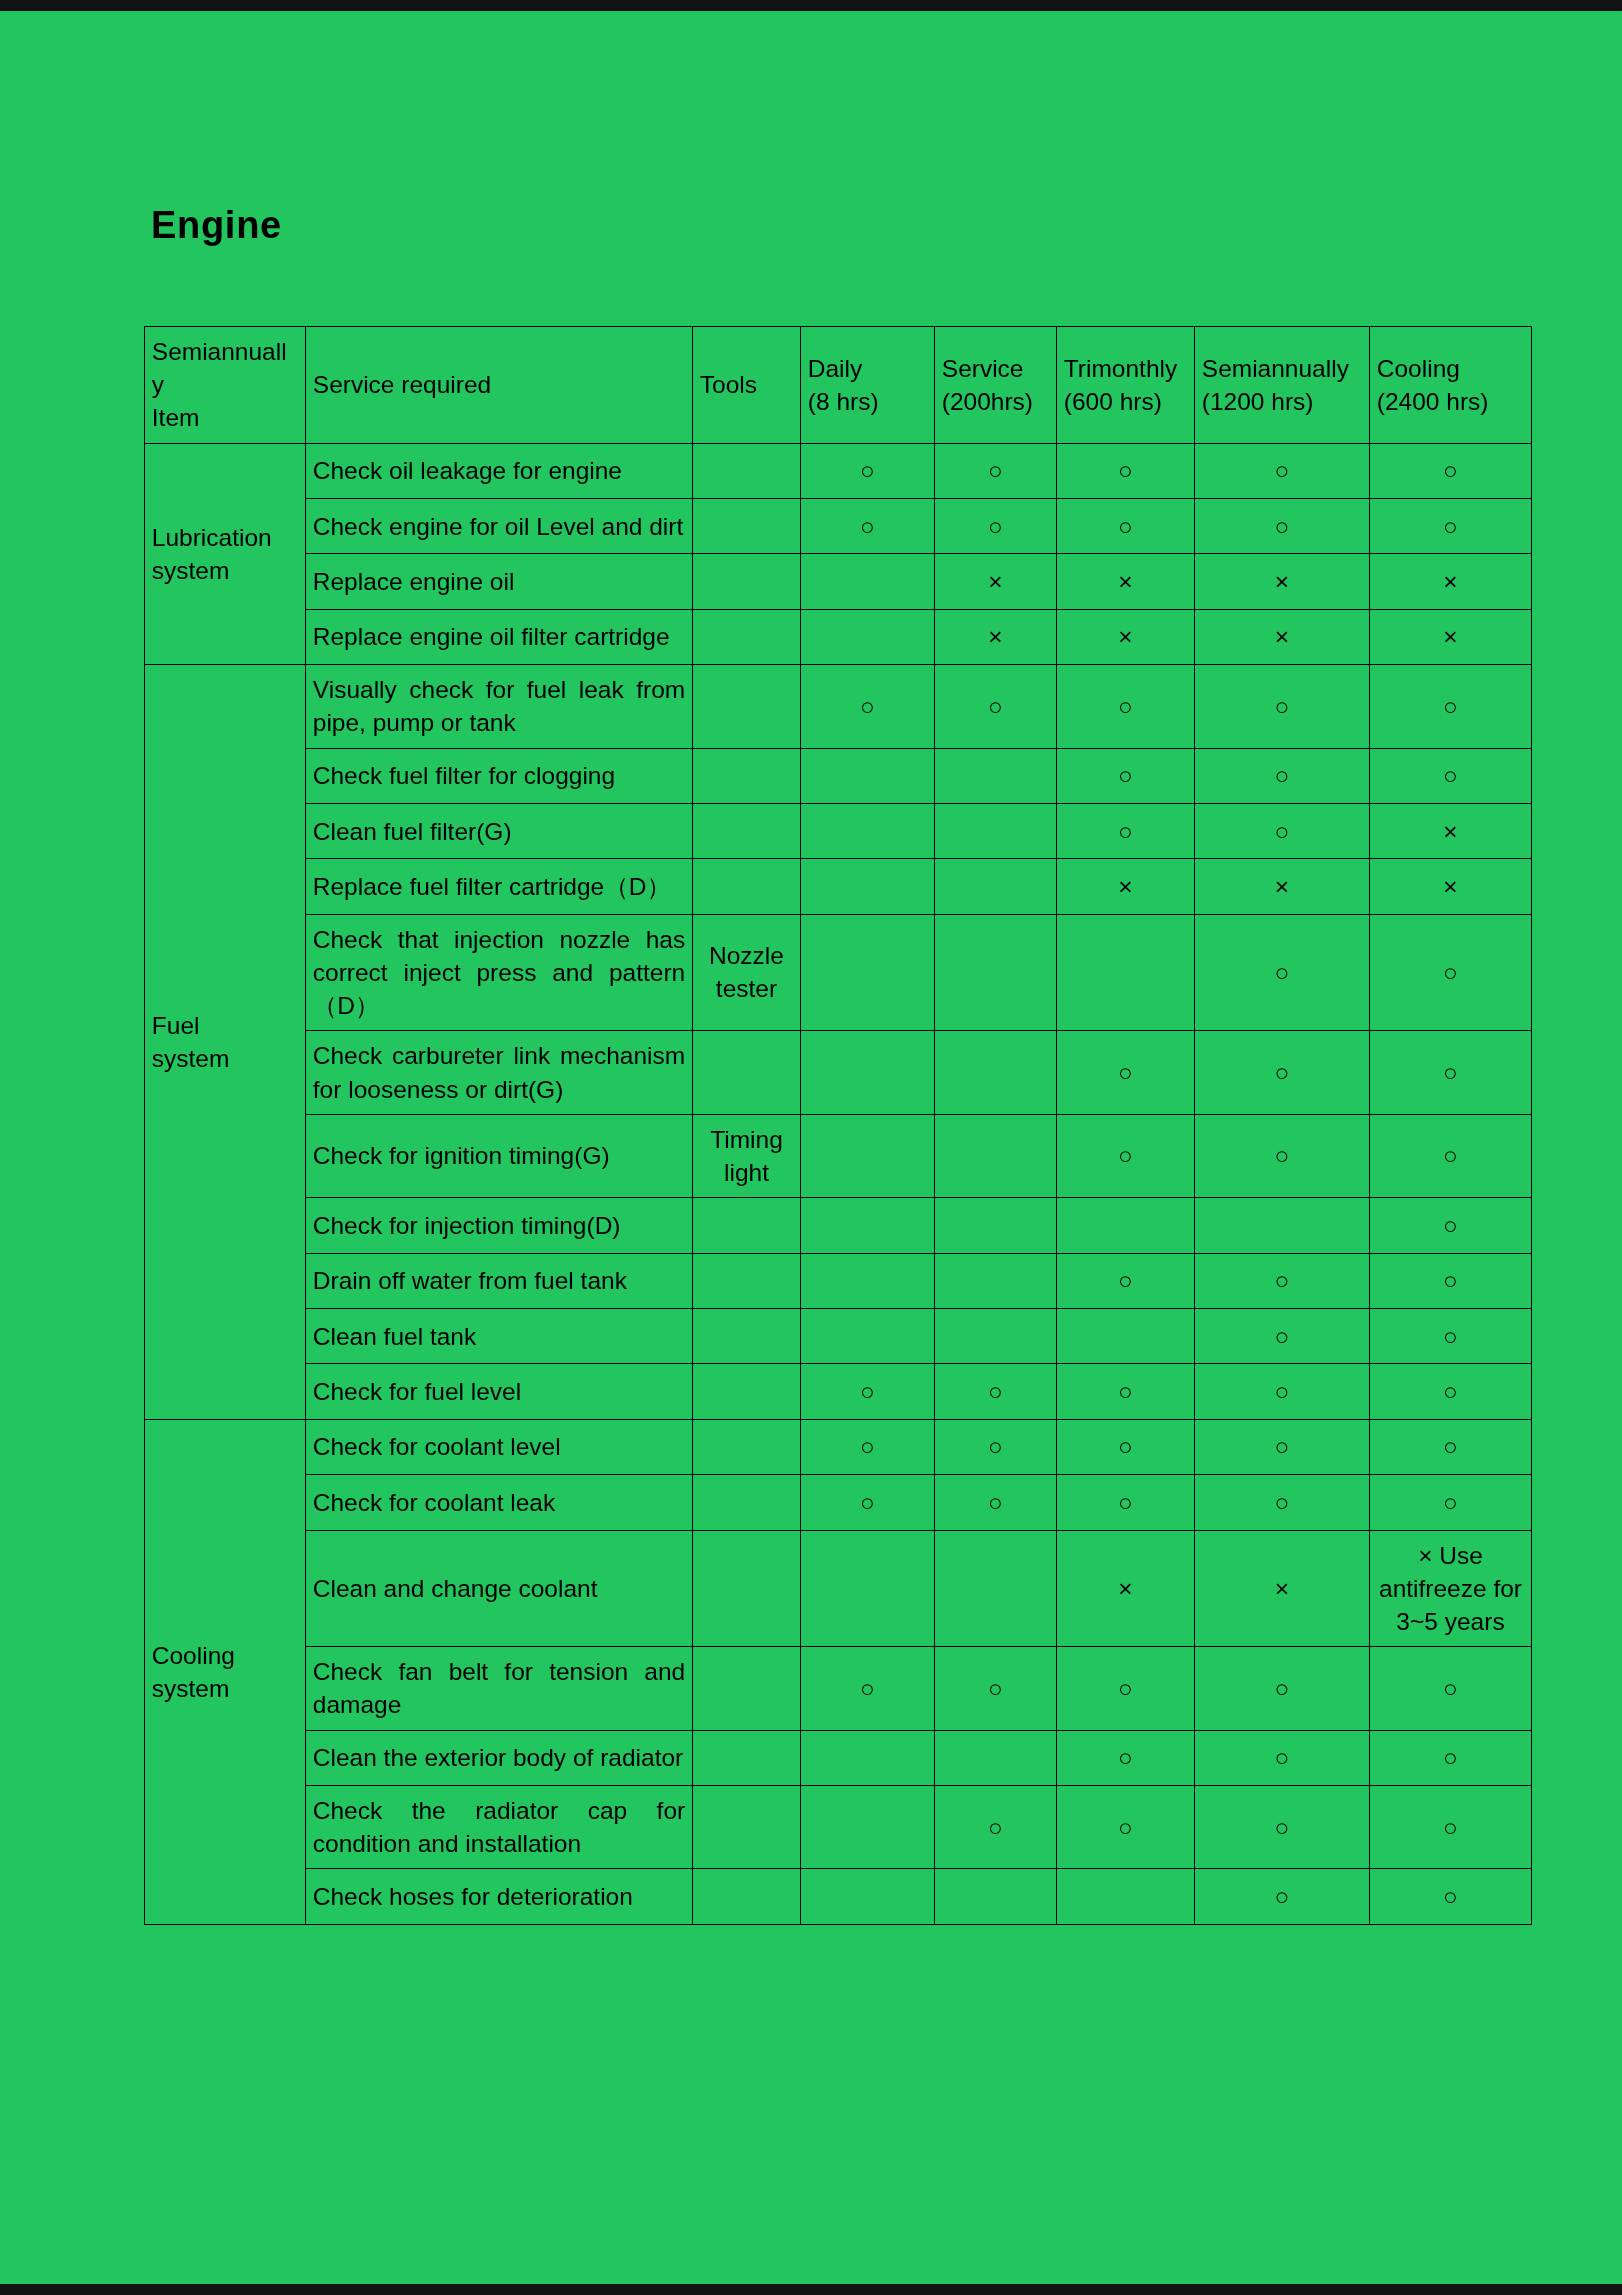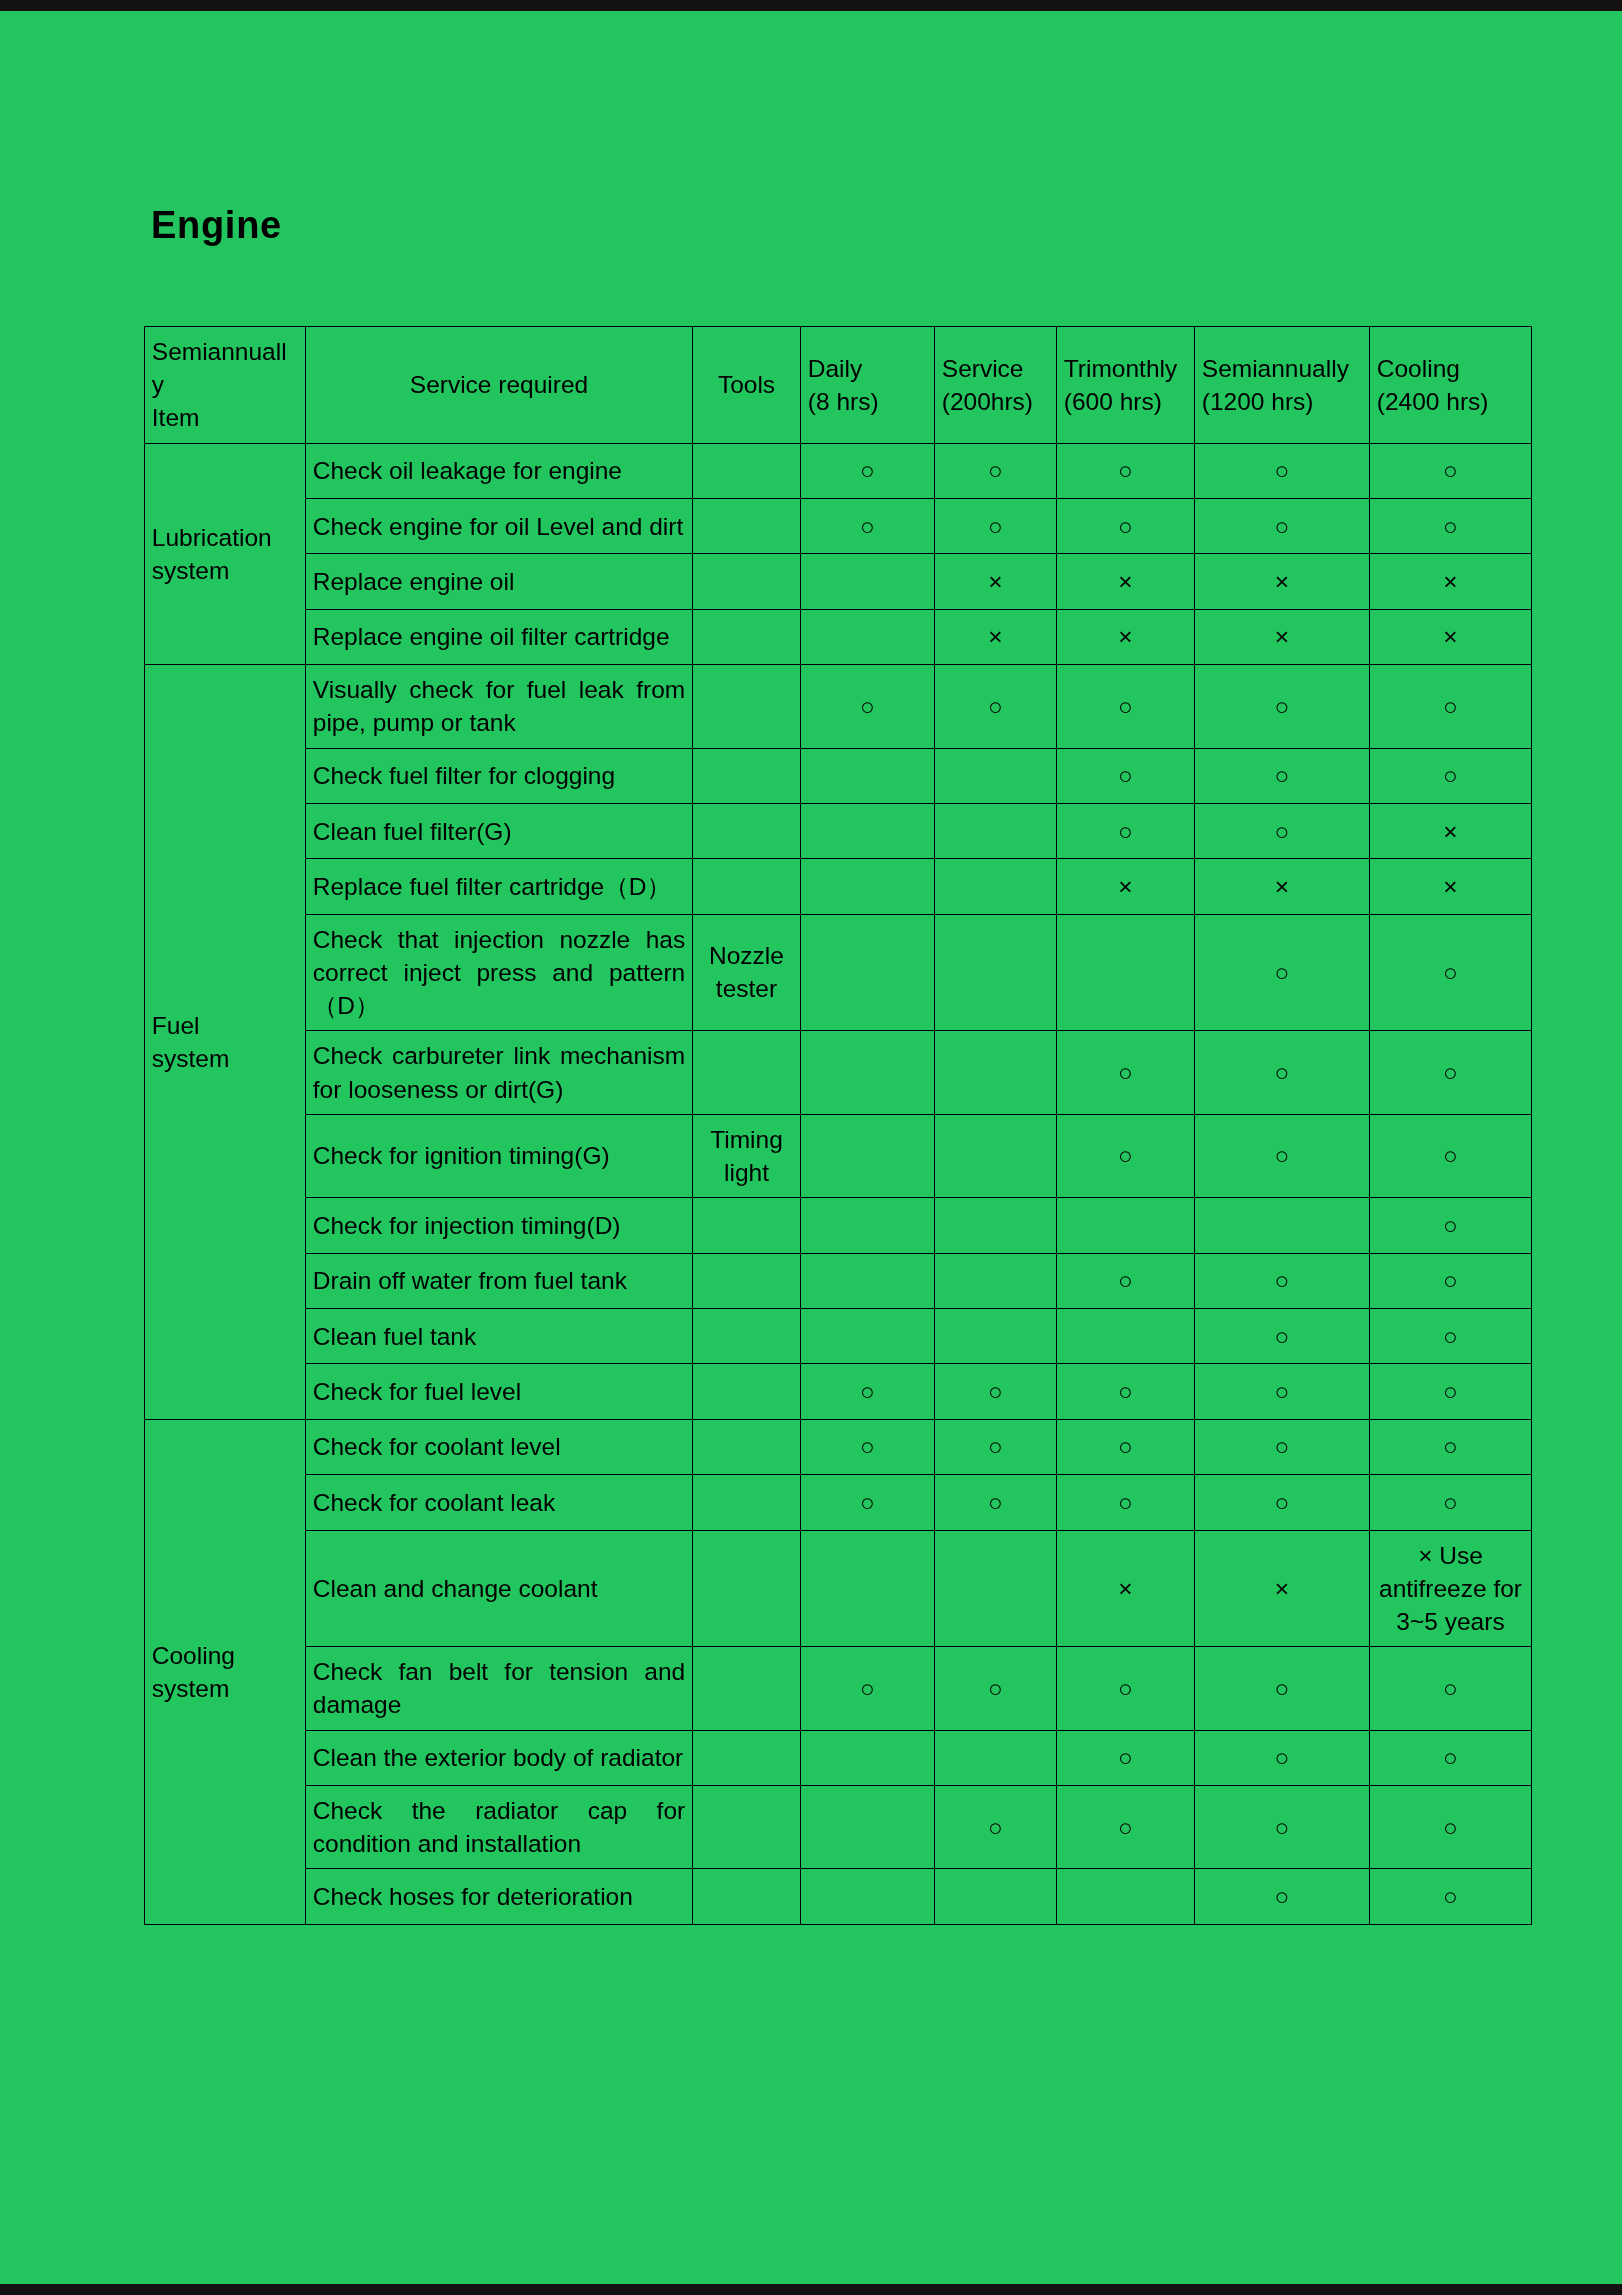--- a/index.html
+++ b/index.html
@@ -54,21 +54,21 @@
     overflow: hidden;
     word-wrap: break-word;
   }
   thead th {
     text-align: left;
     padding: 5.5px 6.8px;
     height: 68px;
   }
   thead th:nth-child(2),
   thead th:nth-child(3) {
-    text-align: center;
+    text-align: left;
     margin-top: 36px;
   }
   td.group-cell {
     text-align: left;
     vertical-align: middle;
   }
   td.service-cell {
     text-align: justify;
     text-justify: inter-word;
     margin-left: 13px;

